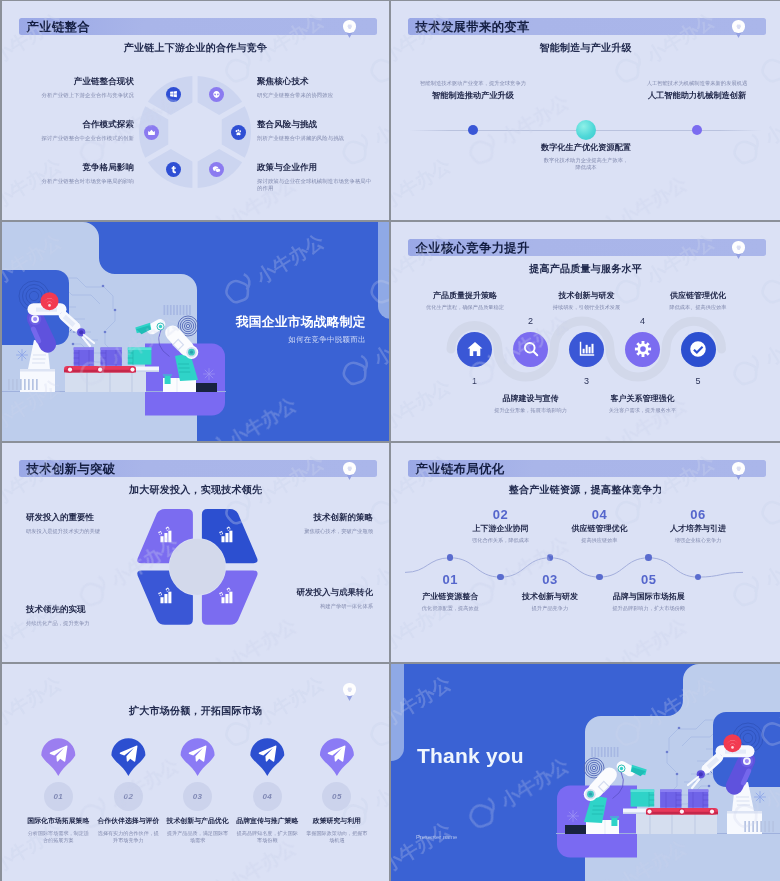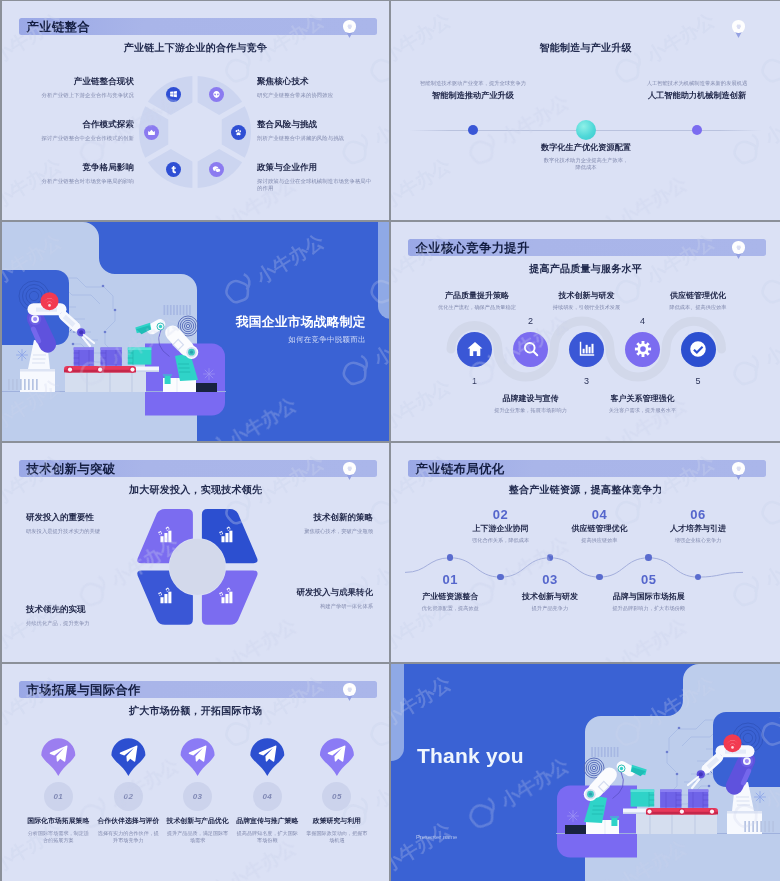--- a/index.html
+++ b/index.html
@@ -236,20 +236,23 @@
   <use href="#wmu" transform="translate(190,230) rotate(-32)"></use>
   <use href="#wmu" transform="translate(100,-16) rotate(-32)"></use>
   <use href="#wmu" transform="translate(218,66) rotate(-32)"></use>
   <use href="#wmu" transform="translate(336,148) rotate(-32)"></use>
   <use href="#wmu" transform="translate(246,-16) rotate(-32)"></use>
   <use href="#wmu" transform="translate(364,66) rotate(-32)"></use>
   <use href="#wmu" transform="translate(-46,212) rotate(-32)"></use>
   <use href="#wmu" transform="translate(-120,-16) rotate(-32)"></use>
 </g>
         </svg>
+      </div>
+      <div class="tbar">
+        <span class="ttxt">技术发展带来的变革</span>
       </div>
       <div class="tbadge-tail"></div>
       <div class="tbadge">
         <svg viewBox="0 0 14 12" width="9" height="9">
           <g fill="none" stroke="#b9c0e8" stroke-width="1.1" stroke-linecap="round">
             <path d="M4.5 3h5M3.5 5h7M4.5 7h5M5.5 9h3"></path>
           </g>
         </svg>
       </div>
       <div class="sub">智能制造与产业升级</div>
@@ -545,21 +548,21 @@
       <div class="sub">提高产品质量与服务水平</div>
       <div class="wv-wrap"><svg viewBox="0 0 389 220" width="389" height="220">
           <path d="M60 127 A23.5 23.5 0 0 1 107 127 A23.5 23.5 0 0 0 163 127 A23.5 23.5 0 0 1 219 127 A23.5 23.5 0 0 0 275 127 A23.5 23.5 0 0 1 330.5 127" fill="none" stroke="#d2d8ea" stroke-width="9" stroke-linecap="round"></path>
         </svg></div>
       <div class="wv-circle" style="left: 66px; top: 109.5px; background: rgb(58, 87, 214);">
         <svg viewBox="0 0 16 16" width="18" height="18">
           <path fill="#fff" d="M8 1.8 14.6 7.6h-1.9v6.2c0 .3-.2.5-.5.5H9.6V10H6.4v4.3H3.8c-.3 0-.5-.2-.5-.5V7.6H1.4z"></path>
         </svg>
       </div>
       <div class="wv-num" style="left: 63.5px; top: 154px; color: rgb(43, 51, 88);">1</div>
-      <div class="wv-txt" style="left: 27px; top: 68px;">
+      <div class="wv-txt" style="left: 15px; top: 68px;">
         <div class="h">产品质量提升策略</div>
         <div class="d">优化生产流程，确保产品质量稳定</div>
       </div>
       <div class="wv-circle" style="left: 122px; top: 109.5px; background: rgb(123, 108, 240);">
         <svg viewBox="0 0 16 16" width="18" height="18">
           <g fill="none" stroke="#fff" stroke-width="1.7">
             <circle cx="6.9" cy="6.9" r="4.3"></circle>
             <path stroke-linecap="round" d="M10.2 10.2 13.6 13.6"></path>
           </g>
         </svg>
@@ -809,23 +812,20 @@
   <use href="#wmu" transform="translate(100,-16) rotate(-32)"></use>
   <use href="#wmu" transform="translate(218,66) rotate(-32)"></use>
   <use href="#wmu" transform="translate(336,148) rotate(-32)"></use>
   <use href="#wmu" transform="translate(246,-16) rotate(-32)"></use>
   <use href="#wmu" transform="translate(364,66) rotate(-32)"></use>
   <use href="#wmu" transform="translate(-46,212) rotate(-32)"></use>
   <use href="#wmu" transform="translate(-120,-16) rotate(-32)"></use>
 </g>
         </svg>
       </div>
-      <div class="tbar">
-        <span class="ttxt">市场拓展与国际合作</span>
-      </div>
       <div class="tbadge-tail"></div>
       <div class="tbadge">
         <svg viewBox="0 0 14 12" width="9" height="9">
           <g fill="none" stroke="#b9c0e8" stroke-width="1.1" stroke-linecap="round">
             <path d="M4.5 3h5M3.5 5h7M4.5 7h5M5.5 9h3"></path>
           </g>
         </svg>
       </div>
       <div class="sub">扩大市场份额，开拓国际市场</div>
       <div class="pn-wrap"><svg viewBox="0 0 389 220" width="389" height="220">

